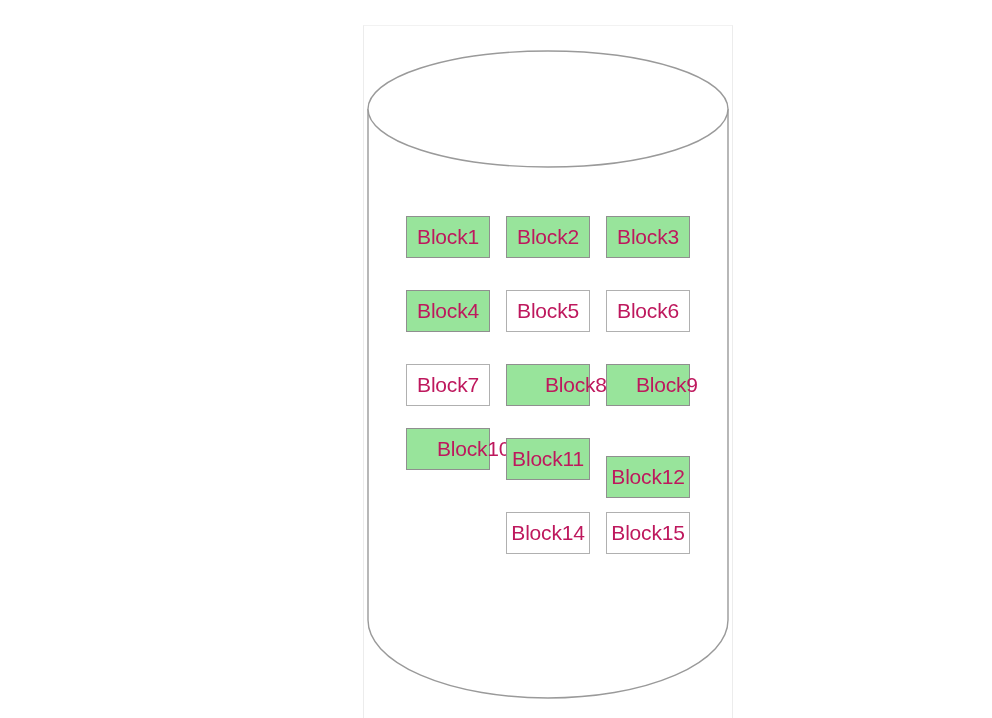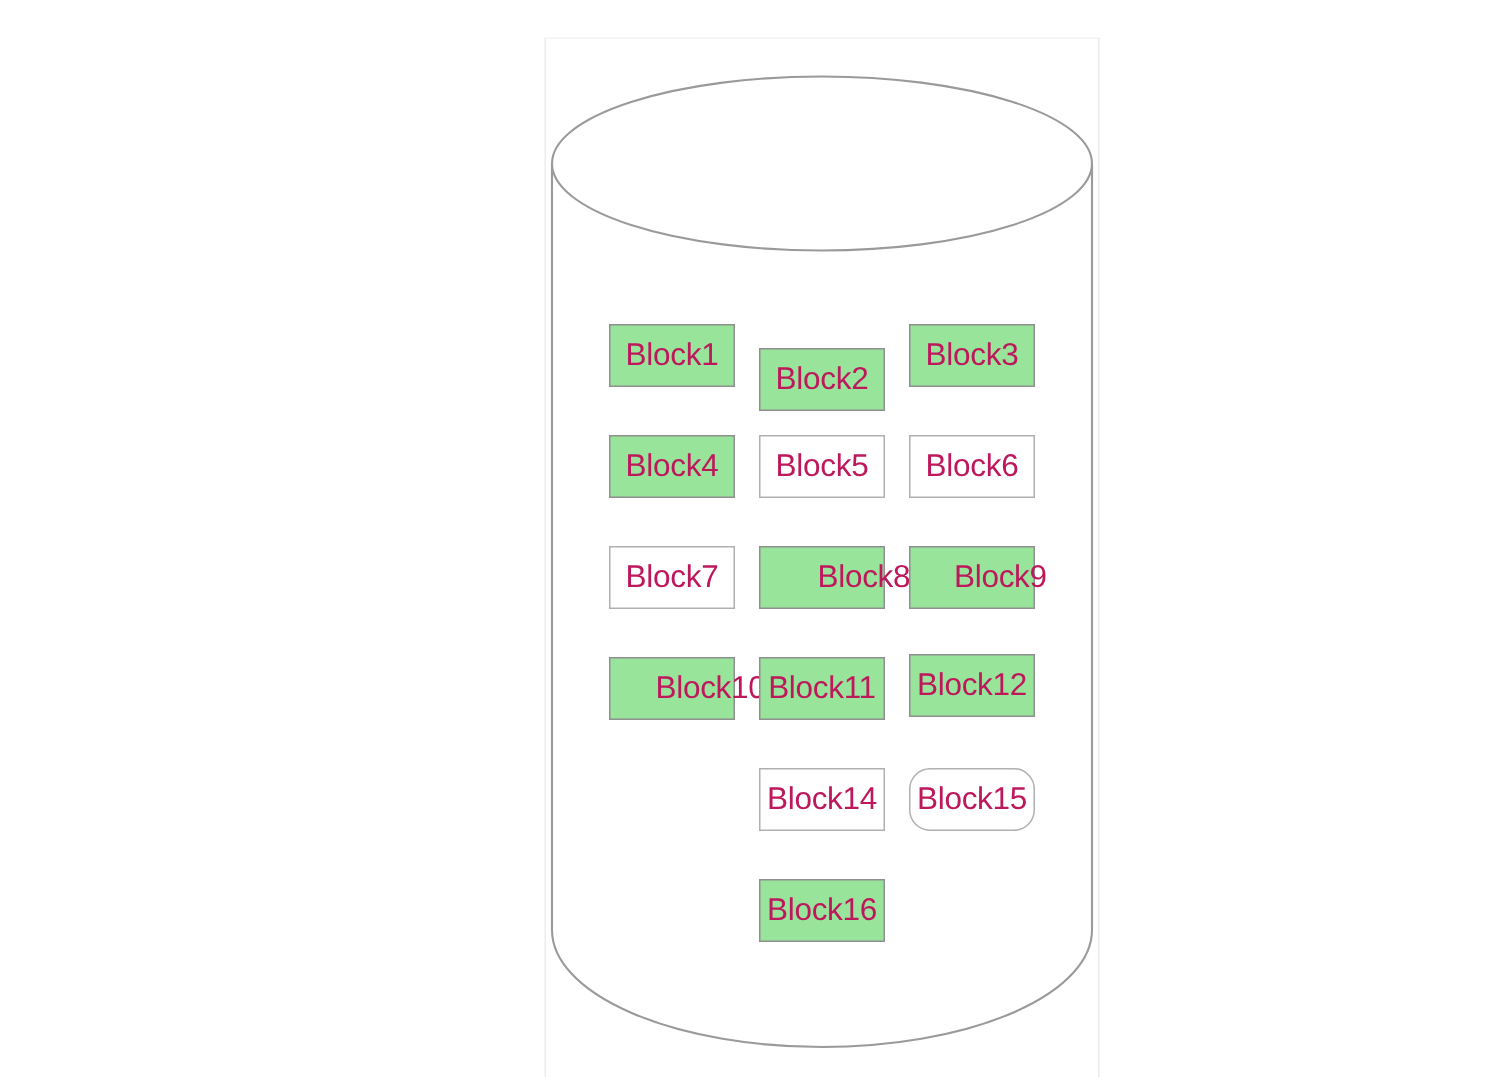--- a/index.html
+++ b/index.html
@@ -98,21 +98,21 @@
              A 180 78 0 0 0 368 600
              L 368 89" fill="#ffffff" stroke="#9a9a9a" stroke-width="1.4"></path>
 
     <ellipse cx="188" cy="89" rx="180" ry="58" fill="#ffffff" stroke="#9a9a9a" stroke-width="1.4"></ellipse>
   </svg>
 
   <div id="block-grid">
       <div class="block used" style="left: 0px; top: 0px;">
         <span class="blk-label">Block1</span>
       </div>
-      <div class="block used" style="left: 100px; top: 16px;">
+      <div class="block used" style="left: 100px; top: 0px;">
         <span class="blk-label">Block2</span>
       </div>
       <div class="block used" style="left: 200px; top: 0px;">
         <span class="blk-label">Block3</span>
       </div>
       <div class="block used" style="left: 0px; top: 74px;">
         <span class="blk-label">Block4</span>
       </div>
       <div class="block free" style="left: 100px; top: 74px;">
         <span class="blk-label">Block5</span>
@@ -122,33 +122,30 @@
       </div>
       <div class="block free" style="left: 0px; top: 148px;">
         <span class="blk-label">Block7</span>
       </div>
       <div class="block used" style="left: 100px; top: 148px; padding-left: 38px;">
         <span class="blk-label">Block8</span>
       </div>
       <div class="block used" style="left: 200px; top: 148px; padding-left: 29px;">
         <span class="blk-label">Block9</span>
       </div>
-      <div class="block used" style="left: 0px; top: 222px; padding-left: 30px;">
+      <div class="block used" style="left: 0px; top: 212px; padding-left: 30px;">
         <span class="blk-label">Block10</span>
       </div>
       <div class="block used" style="left: 100px; top: 222px; text-align: center;">
         <span class="blk-label">Block11</span>
       </div>
-      <div class="block used" style="left: 200px; top: 220px;">
+      <div class="block used" style="left: 200px; top: 240px;">
         <span class="blk-label">Block12</span>
       </div>
       <div class="block free" style="left: 100px; top: 296px;">
         <span class="blk-label">Block14</span>
       </div>
-      <div class="block free" style="left: 200px; top: 296px; border-radius: 14px;">
+      <div class="block free" style="left: 200px; top: 296px;">
         <span class="blk-label">Block15</span>
-      </div>
-      <div class="block used" style="left: 100px; top: 370px;">
-        <span class="blk-label">Block16</span>
       </div>
     </div>
 
 </div>
 
 </body></html>

